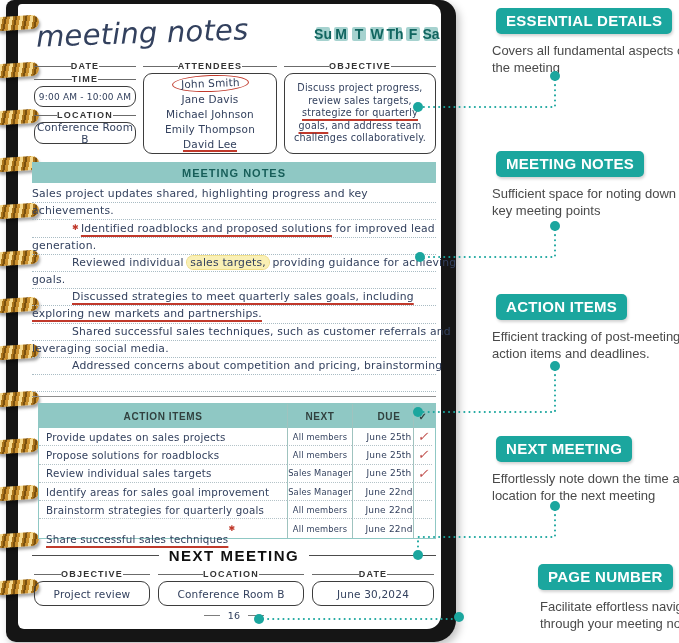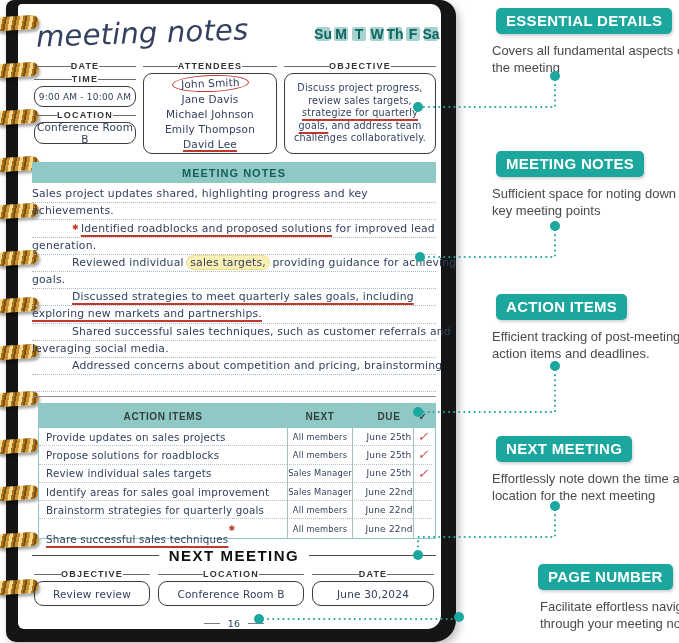--- a/index.html
+++ b/index.html
@@ -72,21 +72,21 @@
 
   
   .nm-head { position:absolute; left:32px; top:547px; width:404px; display:flex; align-items:center; gap:10px; }
   .nm-head .ln { flex:1; border-top:1.5px solid #4c4c4c; }
   .nm-title { font-size:15px; font-weight:bold; letter-spacing:1.5px; color:#101010; }
   .nm-boxes { position:absolute; left:34px; top:566px; width:400px; display:grid;
               grid-template-columns:116px 146px 122px; column-gap:8px; }
   .bx-nm { height:25px; font-size:10.5px; }
 
   .pagenum { position:absolute; left:32px; top:610px; width:404px; display:flex; align-items:center;
-             justify-content:center; gap:8px;margin-top:8px; }
+             justify-content:center; gap:8px; }
   .pagenum .dash { width:16px; border-top:1.2px solid #7d7d7d; }
   .pagenum .num { font-size:9.5px; }
 
   
   .callout { position:absolute; left:492px; }
   .badge { display:inline-block; background:#1ba69e; color:#fff; font-weight:bold; font-size:15px;
            letter-spacing:.3px; padding:4px 10px 5px; border-radius:5px;
            box-shadow:1px 2px 3px rgba(0,0,0,.18); margin-left:4px; }
   .desc { margin-top:8px; font-size:13px; line-height:1.32; color:#4a4a4a; }
   .c0 { top:8px; }   .c0 .desc { width:196px; }
@@ -262,21 +262,21 @@
     <span class="nm-title">NEXT MEETING</span>
     <span class="ln"></span>
   </div>
   <div class="nm-boxes">
     <div>
       <div class="lbl-row">
           <span class="ln"></span>
           <span class="lbl">OBJECTIVE</span>
           <span class="ln"></span>
         </div>
-      <div class="bx bx-nm hand">Review review</div>
+      <div class="bx bx-nm hand">Project review</div>
     </div>
     <div>
       <div class="lbl-row">
           <span class="ln"></span>
           <span class="lbl">LOCATION</span>
           <span class="ln"></span>
         </div>
       <div class="bx bx-nm hand">Conference Room B</div>
     </div>
     <div>

